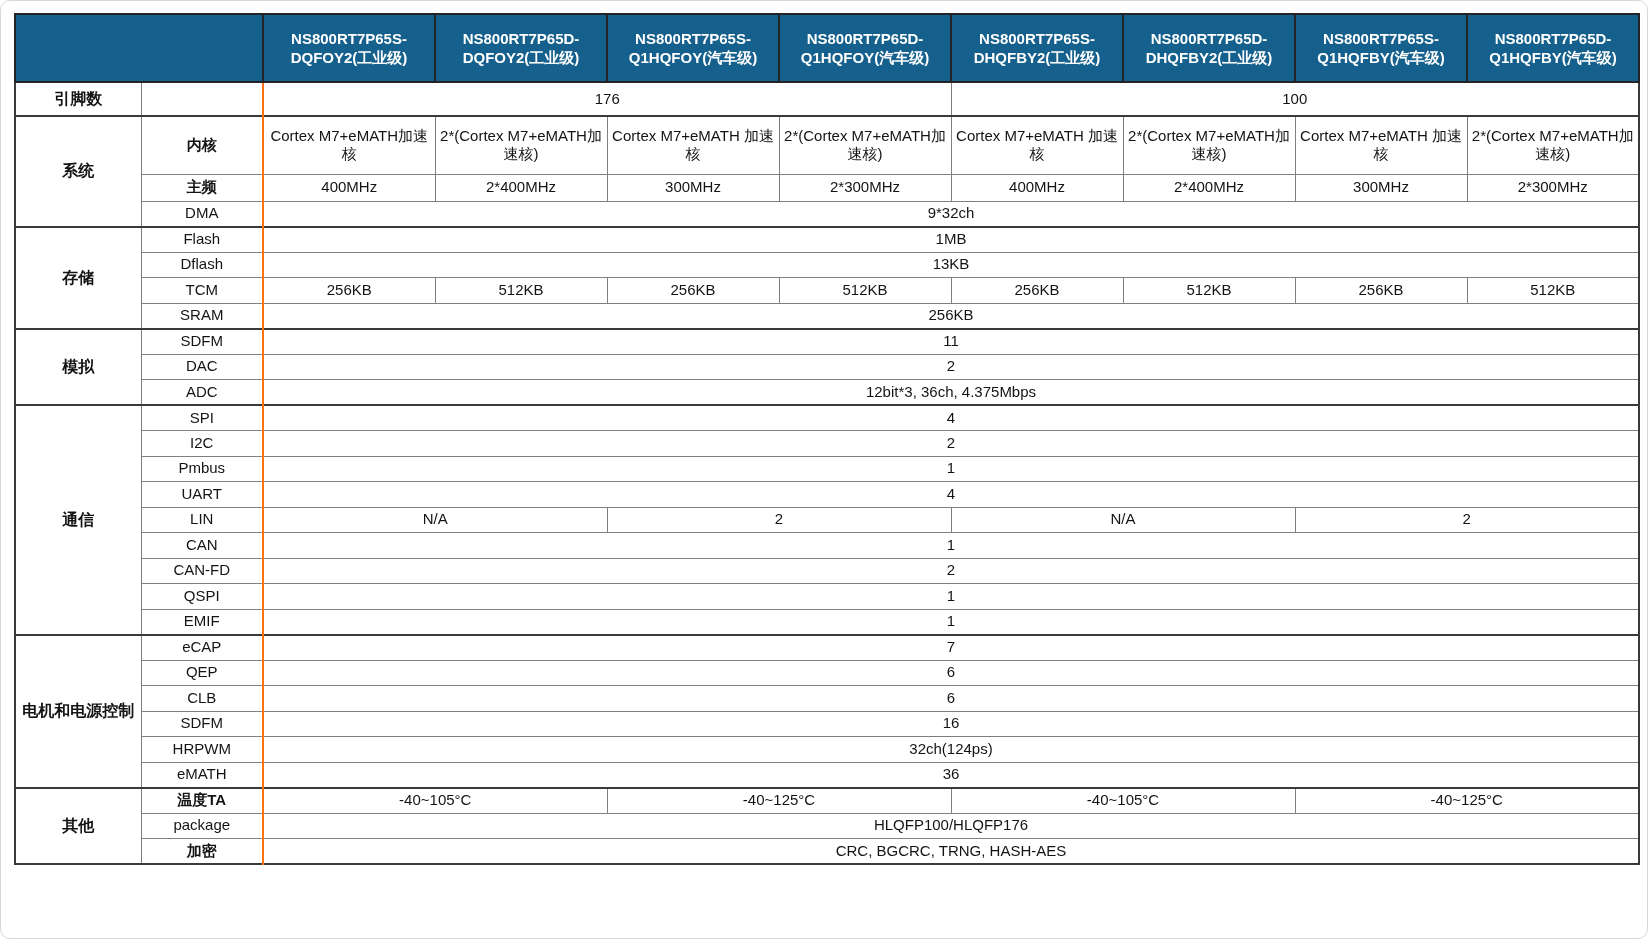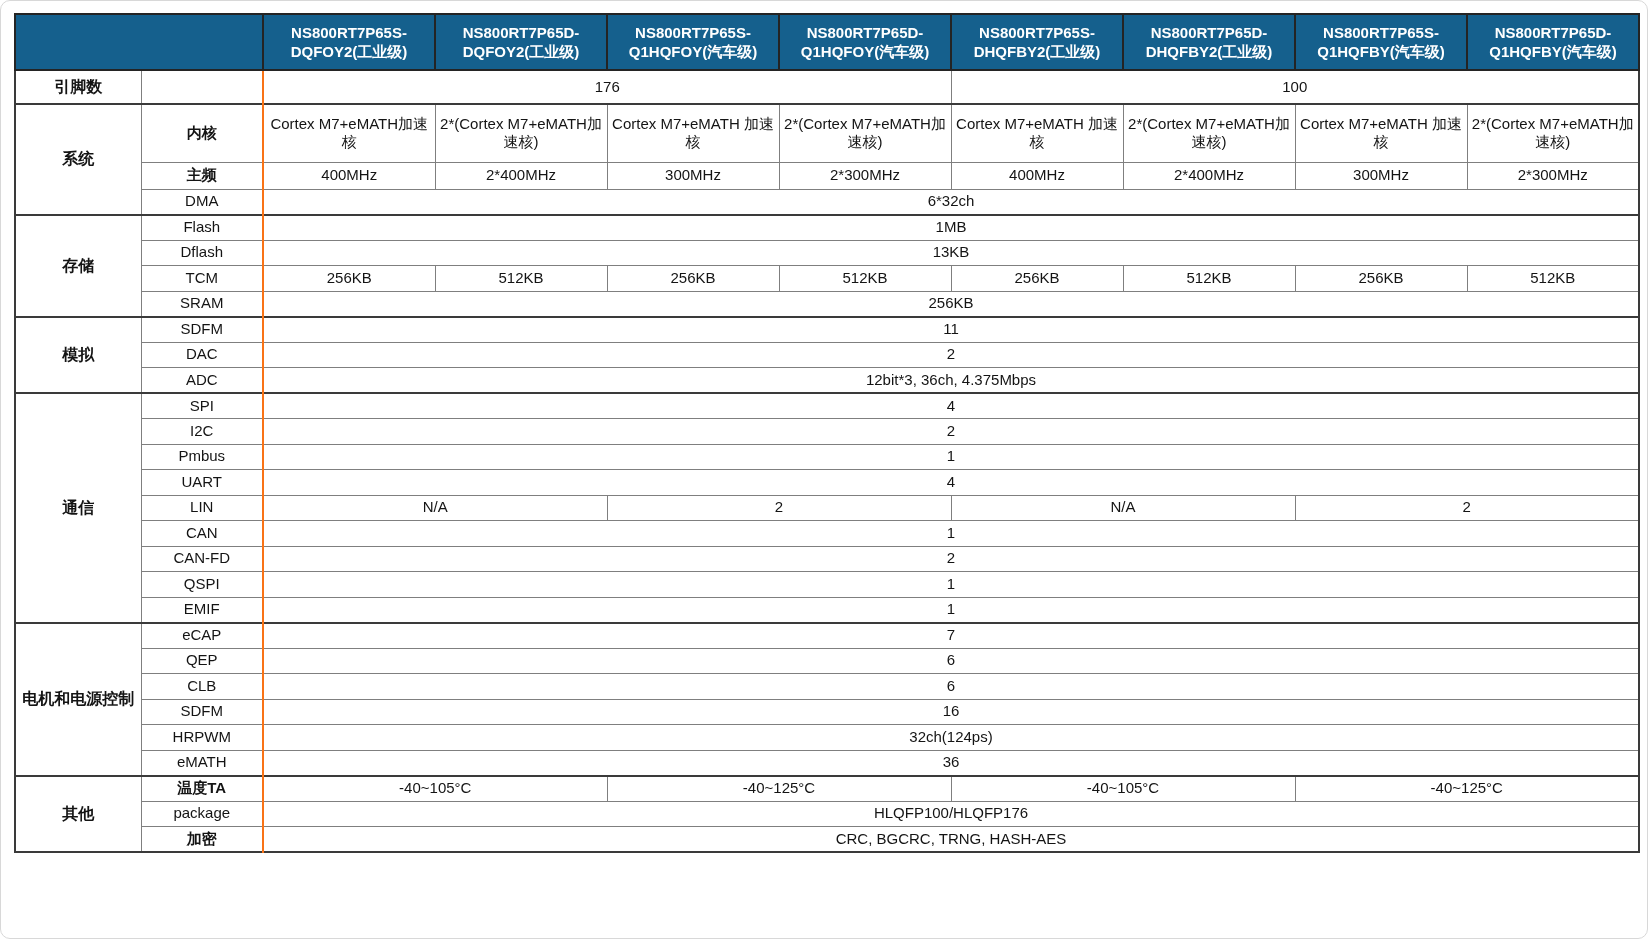--- a/index.html
+++ b/index.html
@@ -18,21 +18,21 @@
   col.c-val { width:172px; }
   td {
     border:1px solid #7f7f7f;
     text-align:center; vertical-align:middle;
     font-size:15px; color:#141414;
     padding:2px 4px; box-sizing:border-box;
     line-height:1.25; overflow:hidden;
     word-break:break-word;
   }
   tr { height:25.5px; }
-  tr.hrow { height:56px; }
+  tr.hrow { height:68px; }
   tr.r-pin { height:34px; }
   tr.r-core { height:58px; }
   tr.r-freq { height:27px;margin-left:33px; }
   td.hcell {
     background:#15608d; color:#ffffff; font-weight:bold;
     font-size:15px; border:2px solid #242424; line-height:1.3;
   }
   td.cat { font-weight:bold; font-size:16px;text-align:center; }
   td.lblcn { font-weight:bold; font-size:15px; }
   td.lblr { border-right:2px solid #f97316; }
@@ -94,21 +94,21 @@
       <td>2*400MHz</td>
       <td>300MHz</td>
       <td>2*300MHz</td>
       <td>400MHz</td>
       <td>2*400MHz</td>
       <td>300MHz</td>
       <td>2*300MHz</td>
     </tr>
     <tr>
       <td class="lblr">DMA</td>
-      <td colspan="8">6*32ch</td>
+      <td colspan="8">9*32ch</td>
     </tr>
 
     <tr class="sec">
       <td class="cat" rowspan="4">存储</td>
       <td class="lblr">Flash</td>
       <td colspan="8">1MB</td>
     </tr>
     <tr>
       <td class="lblr">Dflash</td>
       <td colspan="8">13KB</td>

